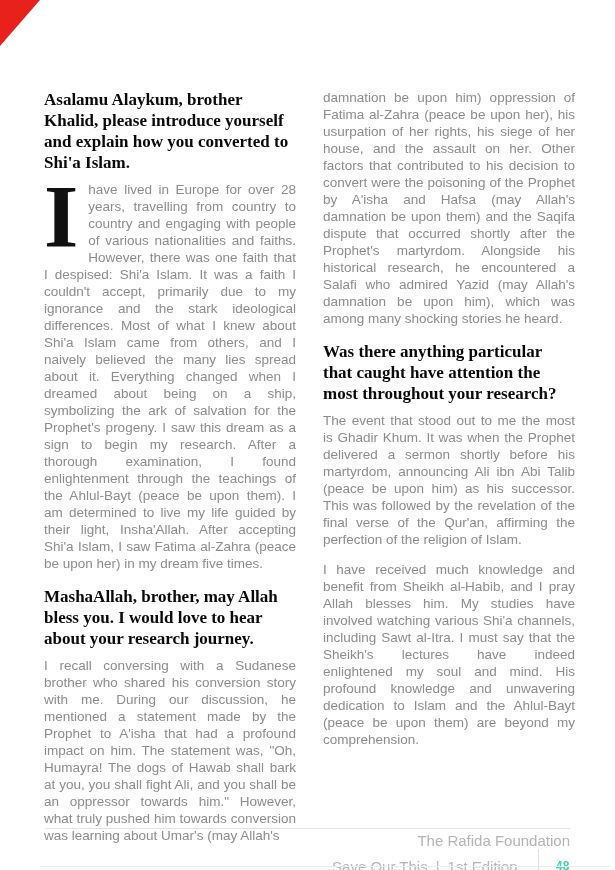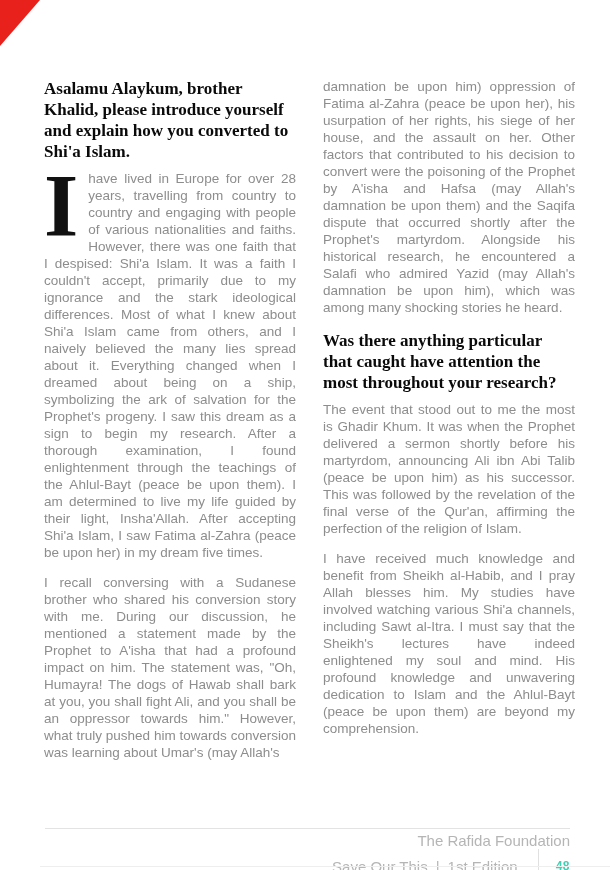--- a/index.html
+++ b/index.html
@@ -11,21 +11,21 @@
     font-family:"Liberation Sans", sans-serif;
   }
   
   .corner{
     position:absolute;top:0;left:0;
     width:0;height:0;
     border-top:46px solid #e8211d;
     border-right:40px solid transparent;
   }
   .content{
-    position:absolute;top:78px;left:44px;
+    position:absolute;top:89px;left:44px;
     width:531px;
     display:flex;gap:27px;
   }
   .col{width:257px;}
   h2.q{
     font-family:"Liberation Serif", serif;
     font-weight:700;
     font-size:17px;line-height:21px;
     color:#0a0a0a;
     margin:14px 0 8px 0;
@@ -76,20 +76,21 @@
 <div class="page">
 
   <div class="corner"></div>
 
   <div class="content">
 
     <div class="col">
       <h2 class="q first">Asalamu Alaykum, brother Khalid, please introduce yourself and explain how you converted to Shi'a Islam.</h2>
       <p class="body"><span class="dropcap">I</span><span>have lived in Europe for over 28 years, travelling from country to country and engaging with people of various nationalities and faiths. However, there was one faith that I despised: Shi'a Islam. It was a faith I couldn't accept, primarily due to my ignorance and the stark ideological differences. Most of what I knew about Shi'a Islam came from others, and I naively believed the many lies spread about it. Everything changed when I dreamed about being on a ship, symbolizing the ark of salvation for the Prophet's progeny. I saw this dream as a sign to begin my research. After a thorough examination, I found enlightenment through the teachings of the Ahlul-Bayt (peace be upon them). I am determined to live my life guided by their light, Insha'Allah. After accepting Shi'a Islam, I saw Fatima al-Zahra (peace be upon her) in my dream five times.</span></p>
 
+      <h2 class="q">MashaAllah, brother, may Allah bless you. I would love to hear about your research journey.</h2>
       <p class="body">I recall conversing with a Sudanese brother who shared his conversion story with me. During our discussion, he mentioned a statement made by the Prophet to A'isha that had a profound impact on him. The statement was, "Oh, Humayra! The dogs of Hawab shall bark at you, you shall fight Ali, and you shall be an oppressor towards him." However, what truly pushed him towards conversion was learning about Umar's (may Allah's</p>
     </div>
 
     <div class="col">
       <p class="body">damnation be upon him) oppression of Fatima al-Zahra (peace be upon her), his usurpation of her rights, his siege of her house, and the assault on her. Other factors that contributed to his decision to convert were the poisoning of the Prophet by A'isha and Hafsa (may Allah's damnation be upon them) and the Saqifa dispute that occurred shortly after the Prophet's martyrdom. Alongside his historical research, he encountered a Salafi who admired Yazid (may Allah's damnation be upon him), which was among many shocking stories he heard.</p>
 
       <h2 class="q">Was there anything particular that caught have attention the most throughout your research?</h2>
       <p class="body">The event that stood out to me the most is Ghadir Khum. It was when the Prophet delivered a sermon shortly before his martyrdom, announcing Ali ibn Abi Talib (peace be upon him) as his successor. This was followed by the revelation of the final verse of the Qur'an, affirming the perfection of the religion of Islam.</p>
 
       <p class="body">I have received much knowledge and benefit from Sheikh al-Habib, and I pray Allah blesses him. My studies have involved watching various Shi'a channels, including Sawt al-Itra. I must say that the Sheikh's lectures have indeed enlightened my soul and mind. His profound knowledge and unwavering dedication to Islam and the Ahlul-Bayt (peace be upon them) are beyond my comprehension.</p>

